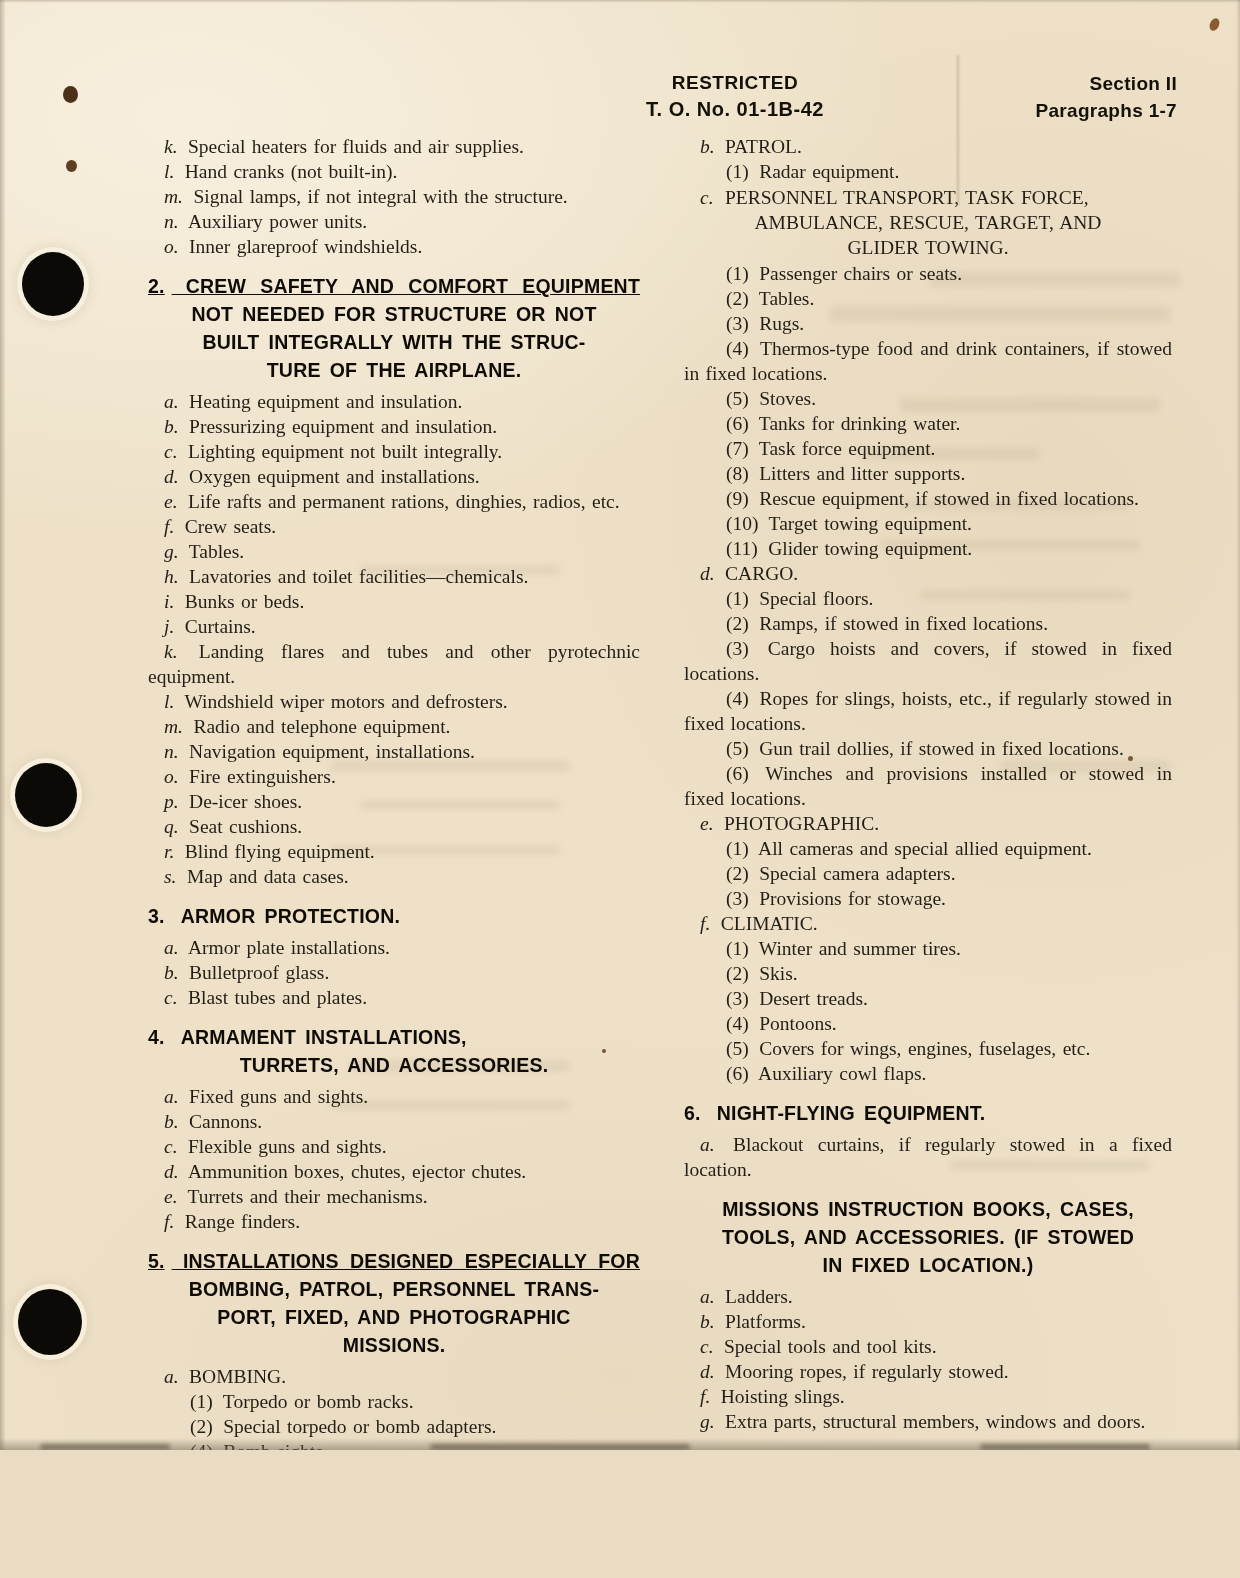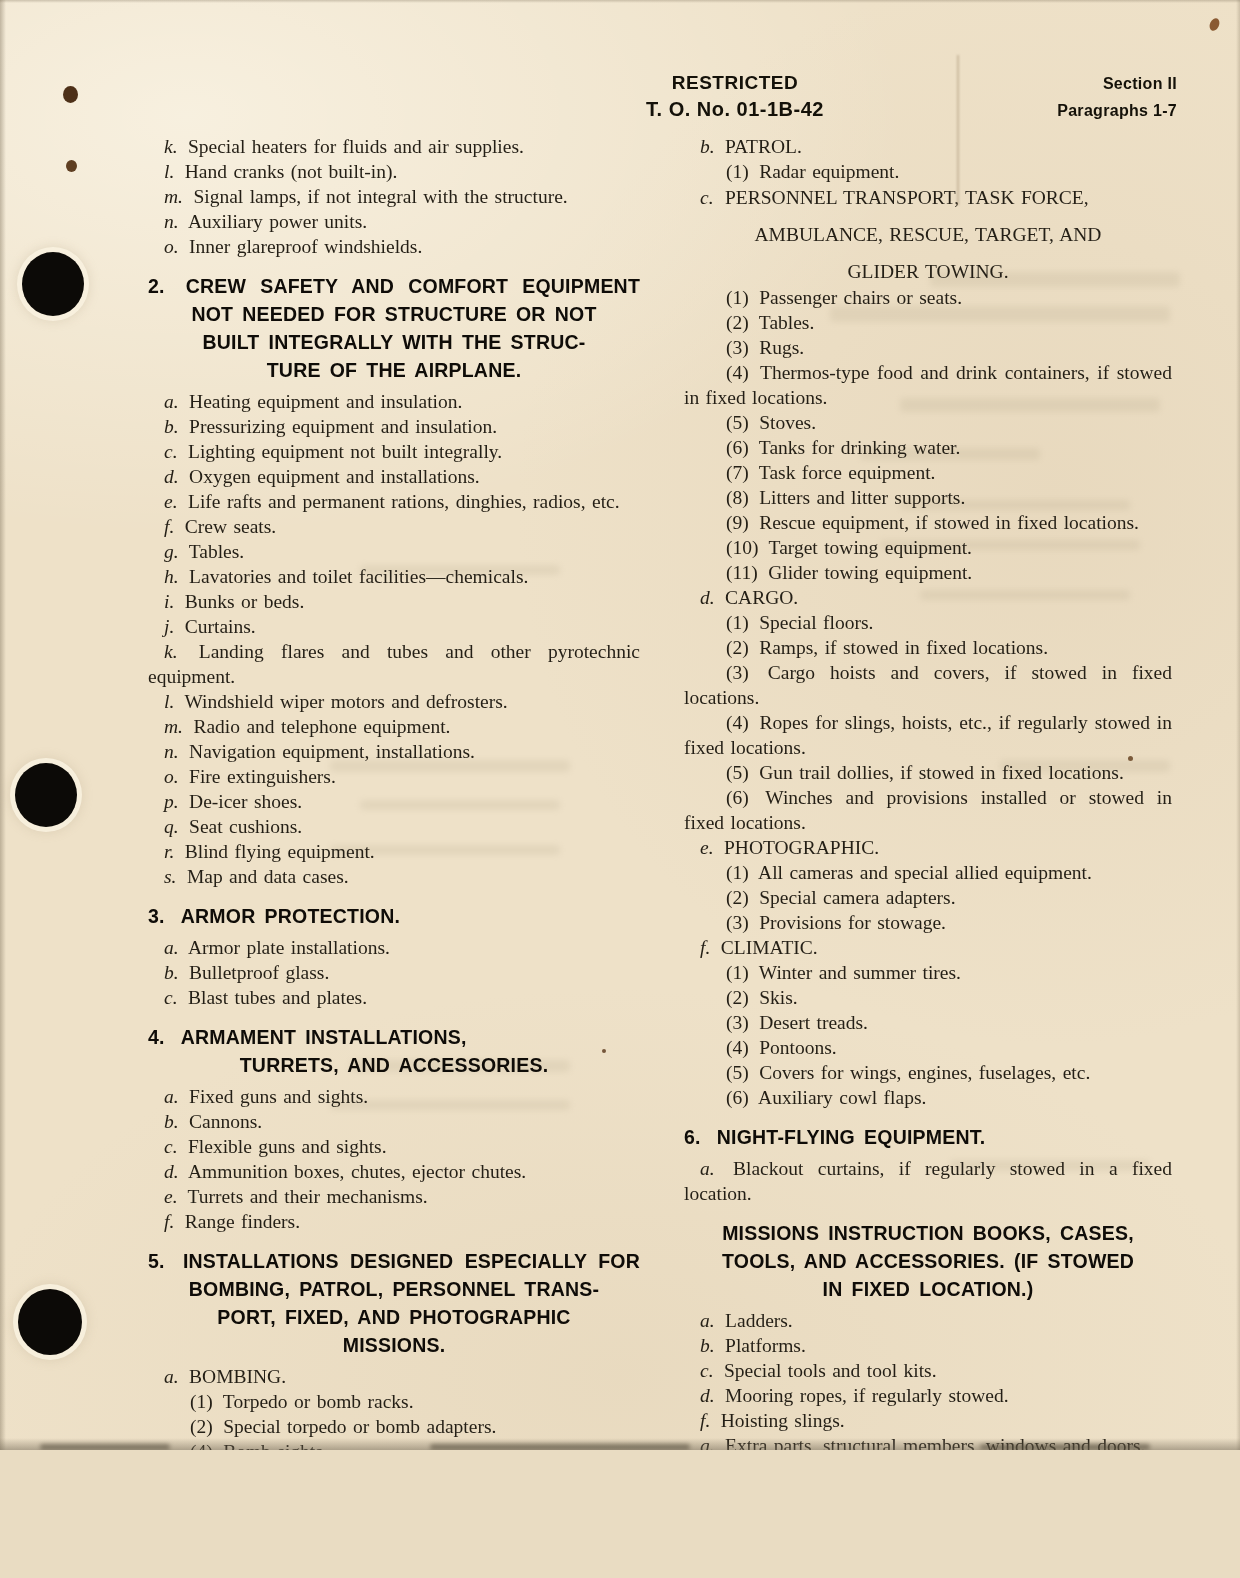--- a/index.html
+++ b/index.html
@@ -9,44 +9,44 @@
       radial-gradient(900px 900px at 85% 35%, rgba(216,196,164,.28), rgba(216,196,164,0) 60%),
       radial-gradient(1000px 600px at 50% 95%, rgba(222,205,175,.35), rgba(222,205,175,0) 65%),
       #eee1c8;}
 
   
   .hdr-center{position:absolute;left:585px;top:70px;width:300px;text-align:center;
     font-family:"Liberation Sans",sans-serif;font-weight:700;color:#141109;}
   .hdr-restricted{font-size:19px;line-height:26px;letter-spacing:.5px;}
   .hdr-to{font-size:20px;line-height:27px;letter-spacing:.5px;}
   .hdr-right{position:absolute;right:63px;top:70px;text-align:right;
-    font-family:"Liberation Sans",sans-serif;font-weight:700;font-size:16px;line-height:27px;
+    font-family:"Liberation Sans",sans-serif;font-weight:700;font-size:19px;line-height:27px;
     color:#141109;letter-spacing:.3px;}
   .ftr-restricted{position:absolute;left:575px;top:1492px;width:160px;text-align:center;
     font:700 23px/26px "Liberation Sans",sans-serif;color:#12100a;letter-spacing:.5px;}
   .ftr-page{position:absolute;left:1125px;top:1494px;width:42px;text-align:right;
     font:700 22px/24px "Liberation Sans",sans-serif;color:#12100a;}
 
   
   .col{position:absolute;top:134px;width:492px;font-family:"Liberation Serif",serif;
     font-size:19.5px;line-height:25px;color:#241f16;text-align:justify;word-spacing:.08em;}
   .col-left{left:148px;}
   .col-right{left:684px;width:488px;}
   .item{margin:0;text-indent:16px;}
   .item2{text-indent:42px;}
   .lbl{margin-right:4px;}
   .lbl-letter{font-style:italic;}
   .head{font-family:"Liberation Sans",sans-serif;font-weight:700;font-size:19.5px;line-height:28px;
     color:#0f0c08;margin:13px 0 5px;letter-spacing:.2px;word-spacing:.18em;text-align:left;}
   .hnum{margin-right:7px;}
   .hl-cont{text-align:center;}
-  .hl-just{text-align:justify;text-align-last:justify;}
+  .hl-just{text-align:justify;text-align-last:justify;text-decoration:underline;}
   .subhead{margin:1px 0;}
   .subhead .hl-first{text-indent:16px;text-align:left;}
-  .subhead .hl-cont{text-align:center;margin-top:12px;}
+  .subhead .hl-cont{text-align:center;}
   .shnum{font-style:italic;margin-right:5px;}
 
   
   .hole{position:absolute;background:#0c0a07;border-radius:50%;
     box-shadow:0 0 0 5px rgba(250,243,226,.85), 0 0 8px 7px rgba(190,175,148,.25);}
   .hole1{left:22px;top:252px;width:62px;height:64px;}
   .hole2{left:15px;top:763px;width:62px;height:64px;}
   .hole3{left:18px;top:1289px;width:64px;height:66px;}
   .speck{position:absolute;border-radius:50%;}
   .ghost{position:absolute;background:#a79a7c;opacity:.16;filter:blur(3px);border-radius:4px;}

